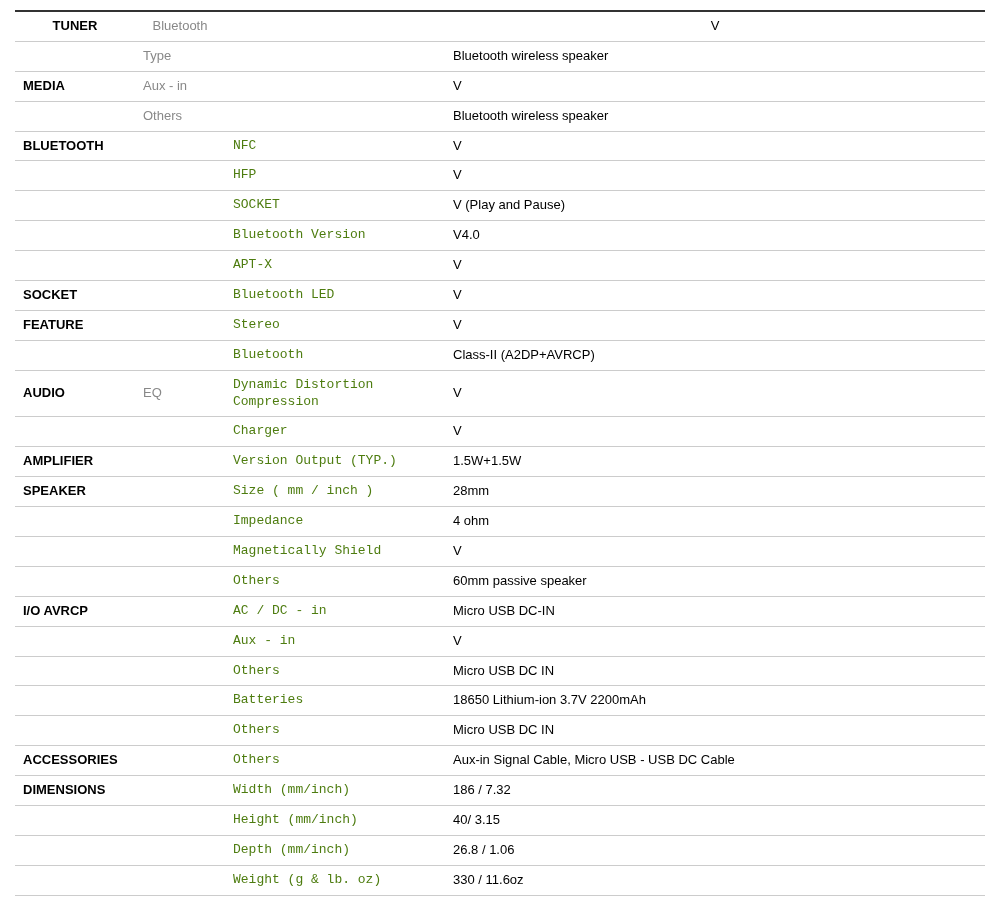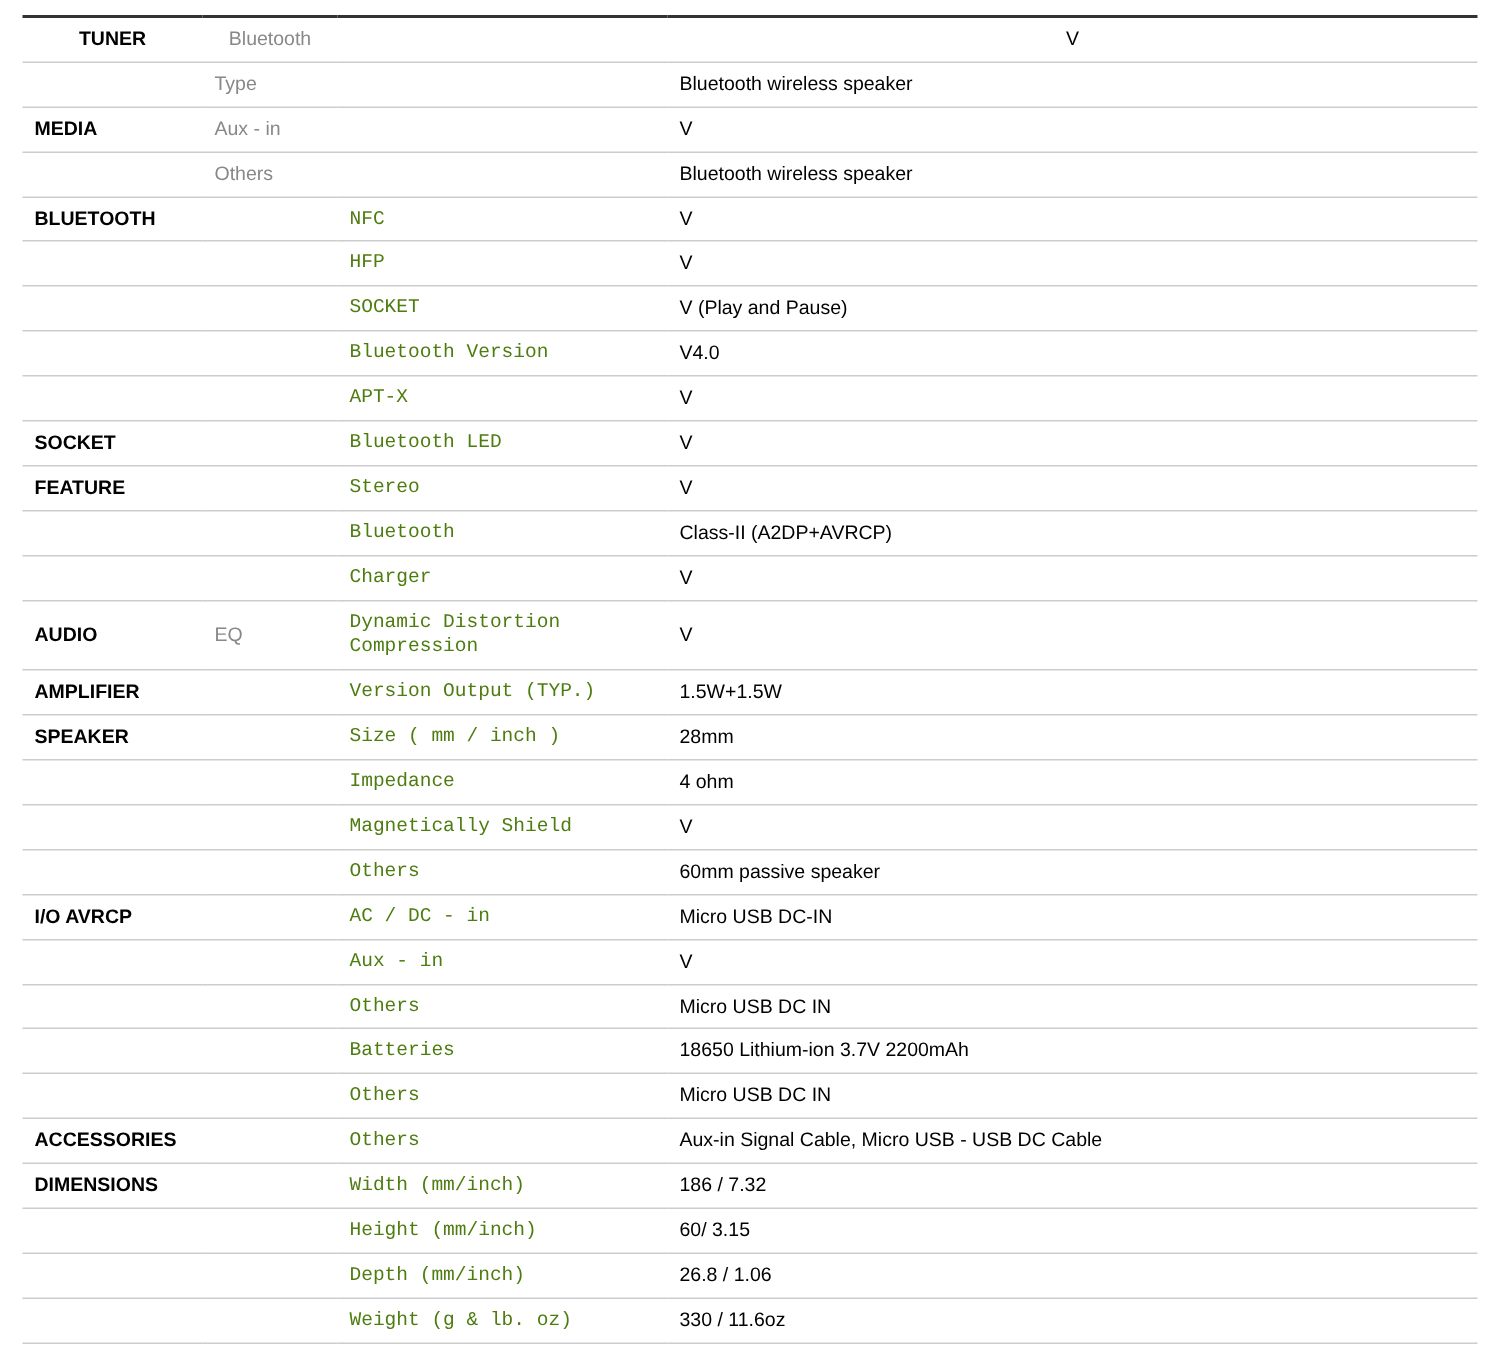--- a/index.html
+++ b/index.html
@@ -124,32 +124,32 @@
         <td class="spec">Stereo</td>
         <td class="val">V</td>
       </tr>
       <tr>
         <td class="cat"></td>
         <td class="sub"></td>
         <td class="spec">Bluetooth</td>
         <td class="val">Class-II (A2DP+AVRCP)</td>
       </tr>
       <tr>
-        <td class="cat"></td>
-        <td class="sub"></td>
-        <td class="spec">Charger</td>
-        <td class="val">V</td>
-      </tr>
-      <tr>
         <td class="cat">AUDIO</td>
         <td class="sub">EQ</td>
         <td class="spec">Dynamic Distortion Compression</td>
         <td class="val">V</td>
       </tr>
       <tr>
+        <td class="cat"></td>
+        <td class="sub"></td>
+        <td class="spec">Charger</td>
+        <td class="val">V</td>
+      </tr>
+      <tr>
         <td class="cat">AMPLIFIER</td>
         <td class="sub"></td>
         <td class="spec">Version Output (TYP.)</td>
         <td class="val">1.5W+1.5W</td>
       </tr>
       <tr>
         <td class="cat">SPEAKER</td>
         <td class="sub"></td>
         <td class="spec">Size ( mm / inch )</td>
         <td class="val">28mm</td>
@@ -211,21 +211,21 @@
       <tr>
         <td class="cat">DIMENSIONS</td>
         <td class="sub"></td>
         <td class="spec">Width (mm/inch)</td>
         <td class="val">186 / 7.32</td>
       </tr>
       <tr>
         <td class="cat"></td>
         <td class="sub"></td>
         <td class="spec">Height (mm/inch)</td>
-        <td class="val">60/ 3.15</td>
+        <td class="val">40/ 3.15</td>
       </tr>
       <tr>
         <td class="cat"></td>
         <td class="sub"></td>
         <td class="spec">Depth (mm/inch)</td>
         <td class="val">26.8 / 1.06</td>
       </tr>
       <tr>
         <td class="cat"></td>
         <td class="sub"></td>

